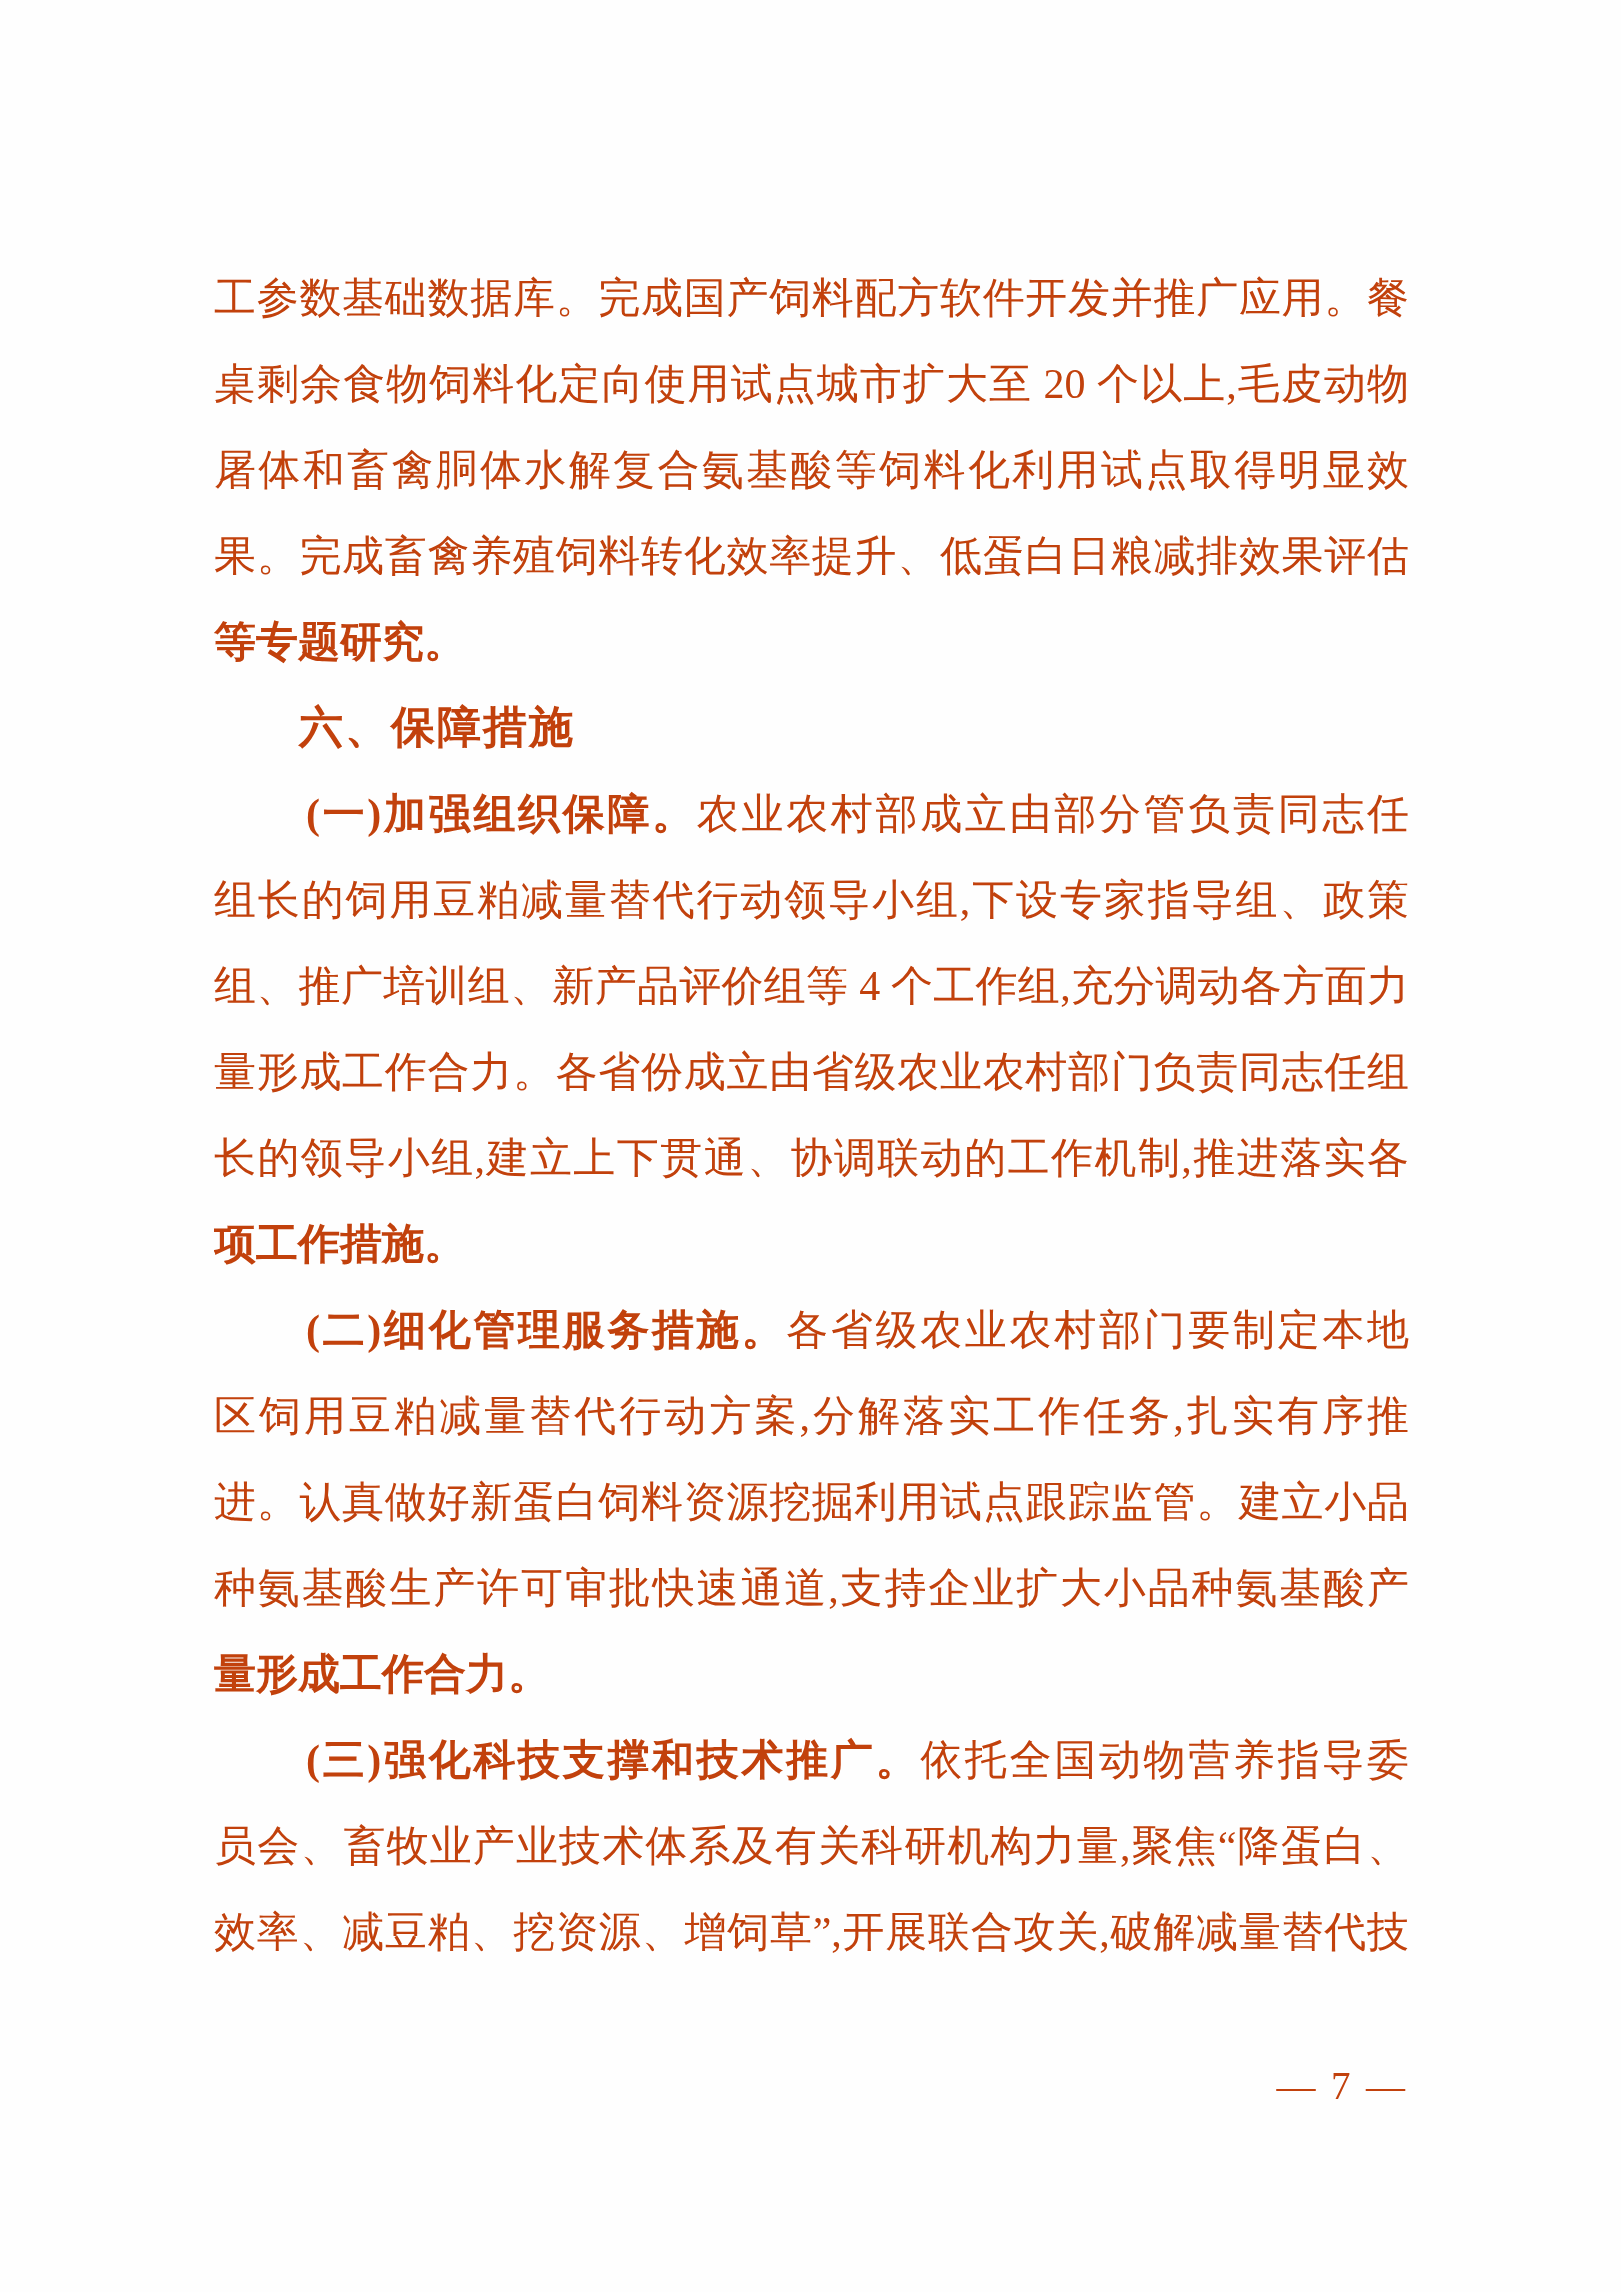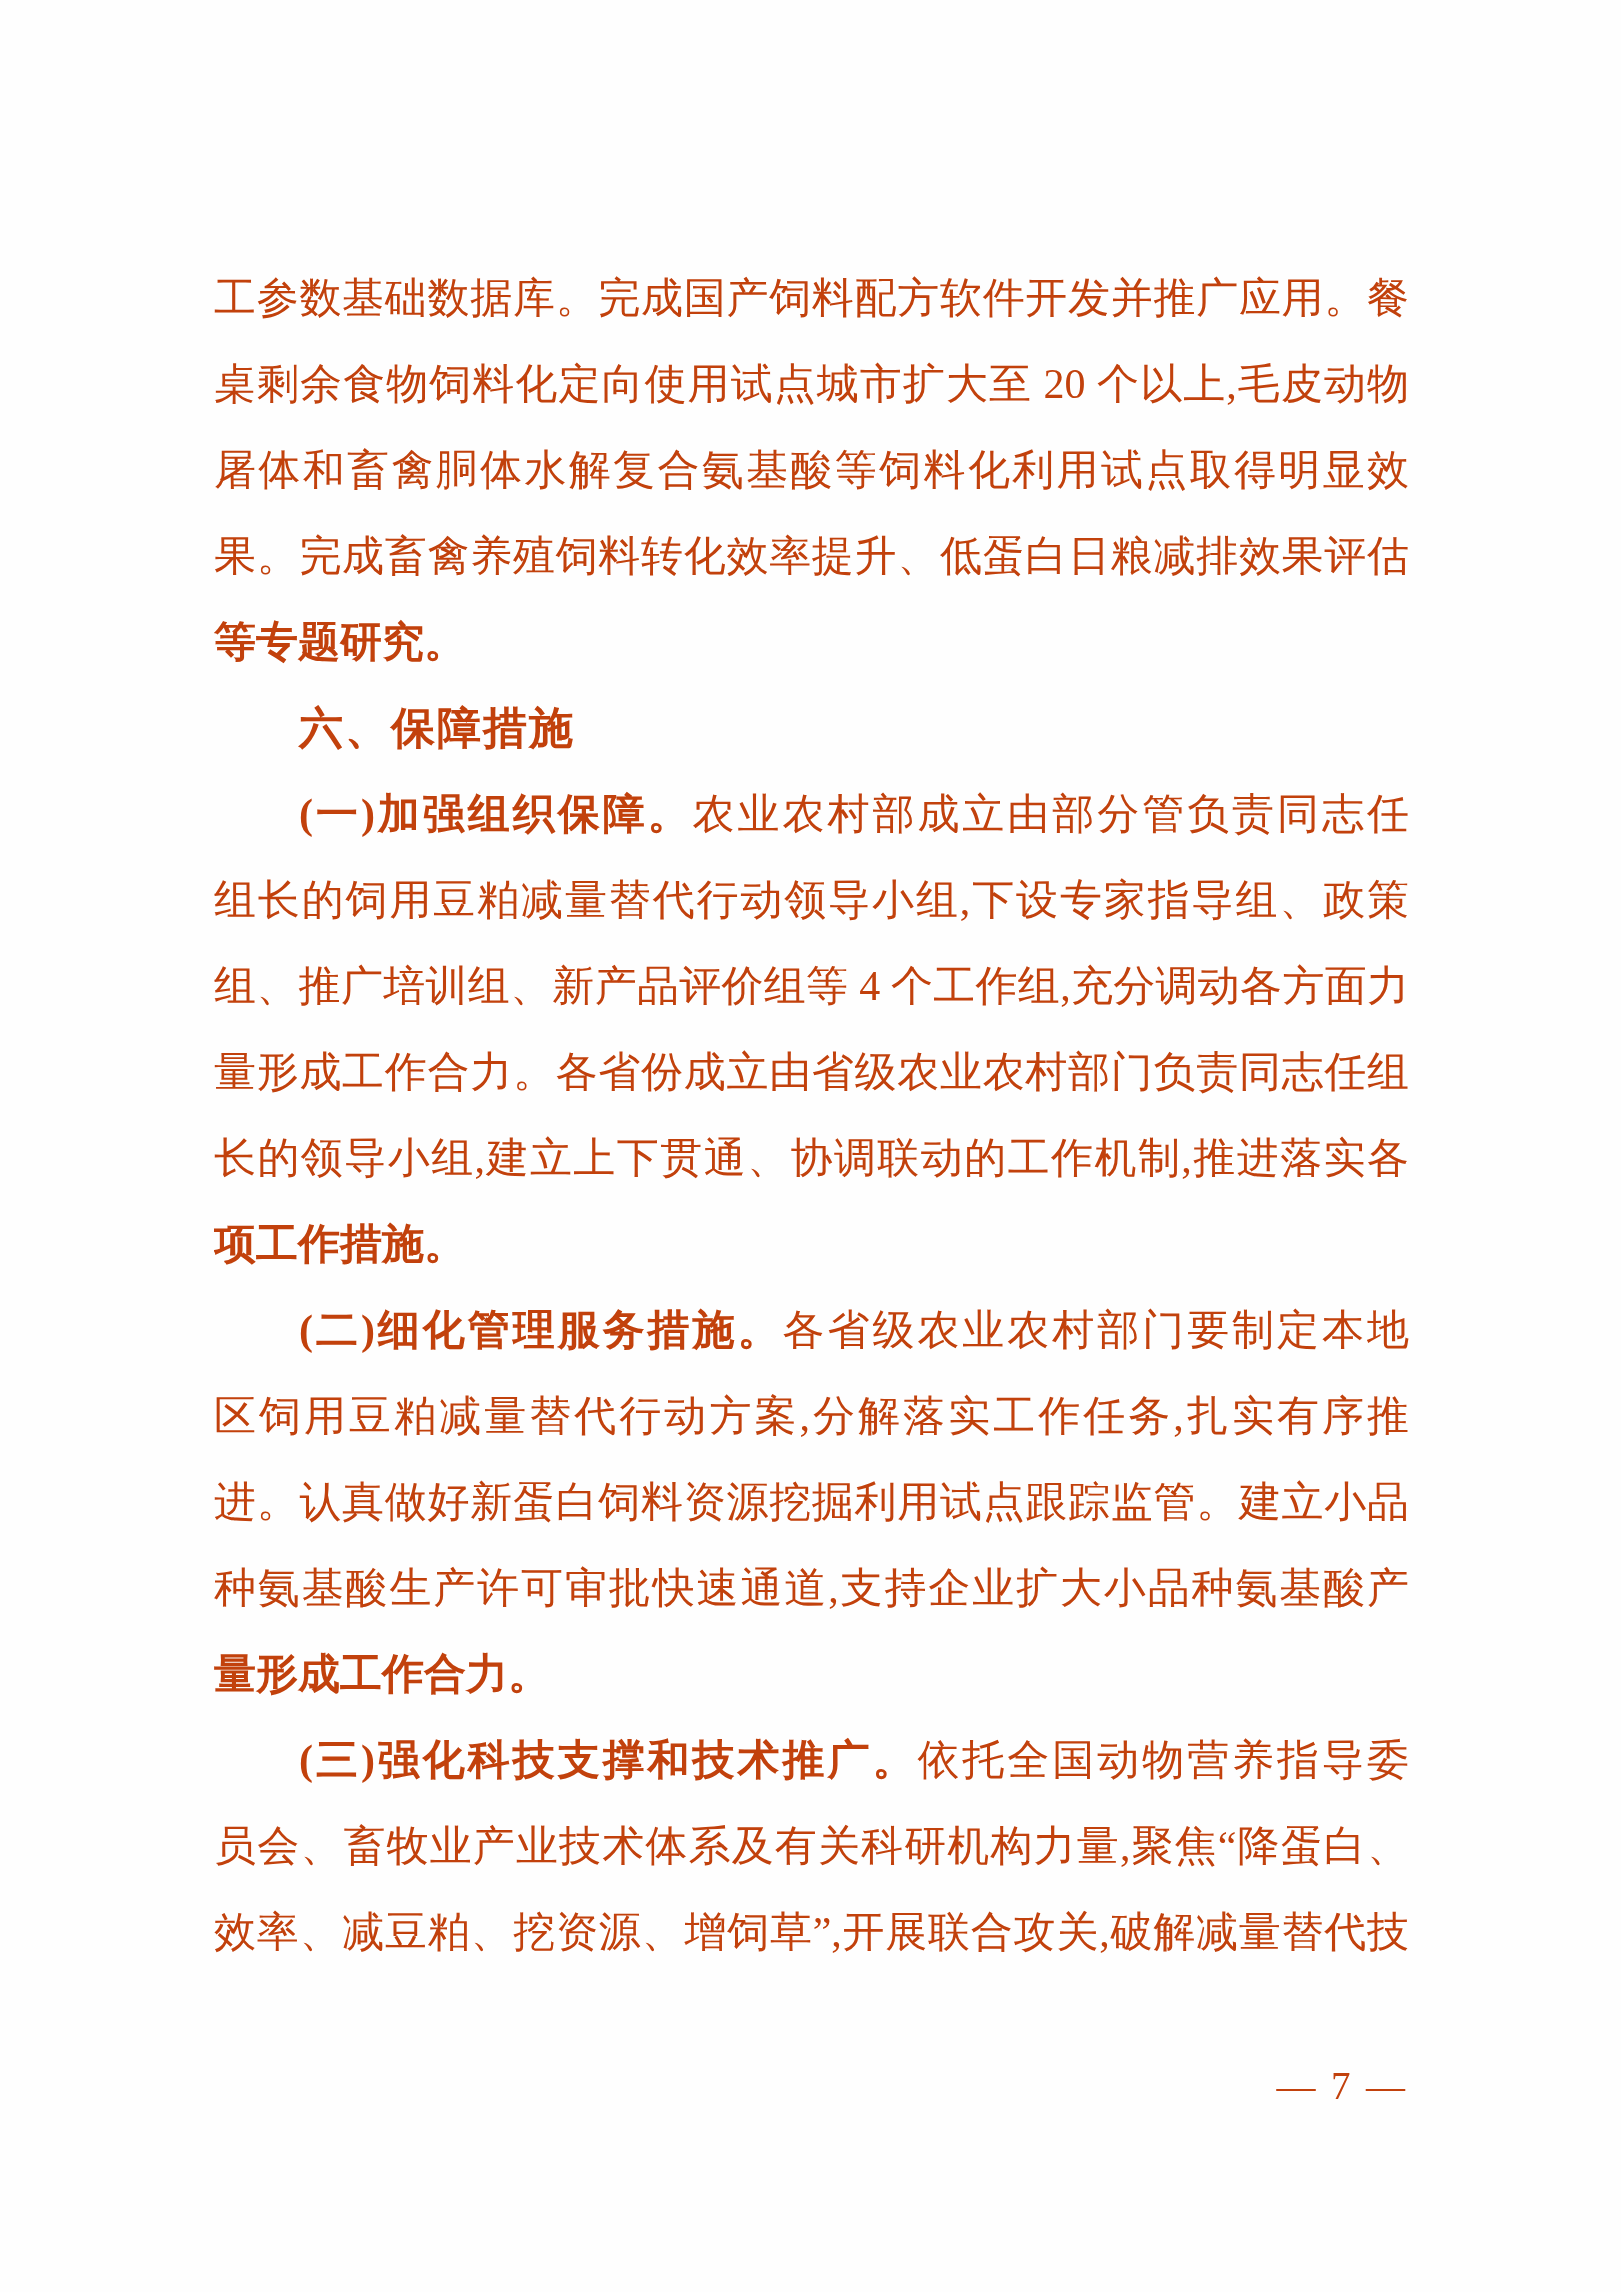--- a/index.html
+++ b/index.html
@@ -36,29 +36,30 @@
   }
   .line.end {
     text-align: center;
     text-align-last: left;
     font-weight: bold;
   }
   .line.indent {
     text-indent: 85px;
   }
   .line.heading {
-    font-family: Liberation Sans, sans-serif;
+    font-family: Liberation Serif, serif;
     font-weight: 700;
     font-size: 44px;
     text-align: left;
     text-align-last: left;
     letter-spacing: 2px;
   }
   .lead {
     font-weight: 700;
+    margin-left: 7px;
   }
   .page-number {
     position: absolute;
     top: 2056px;
     right: 213px;
     font-size: 39px;
     line-height: 59px;
     letter-spacing: 2.9px;
     white-space: nowrap;
   }

